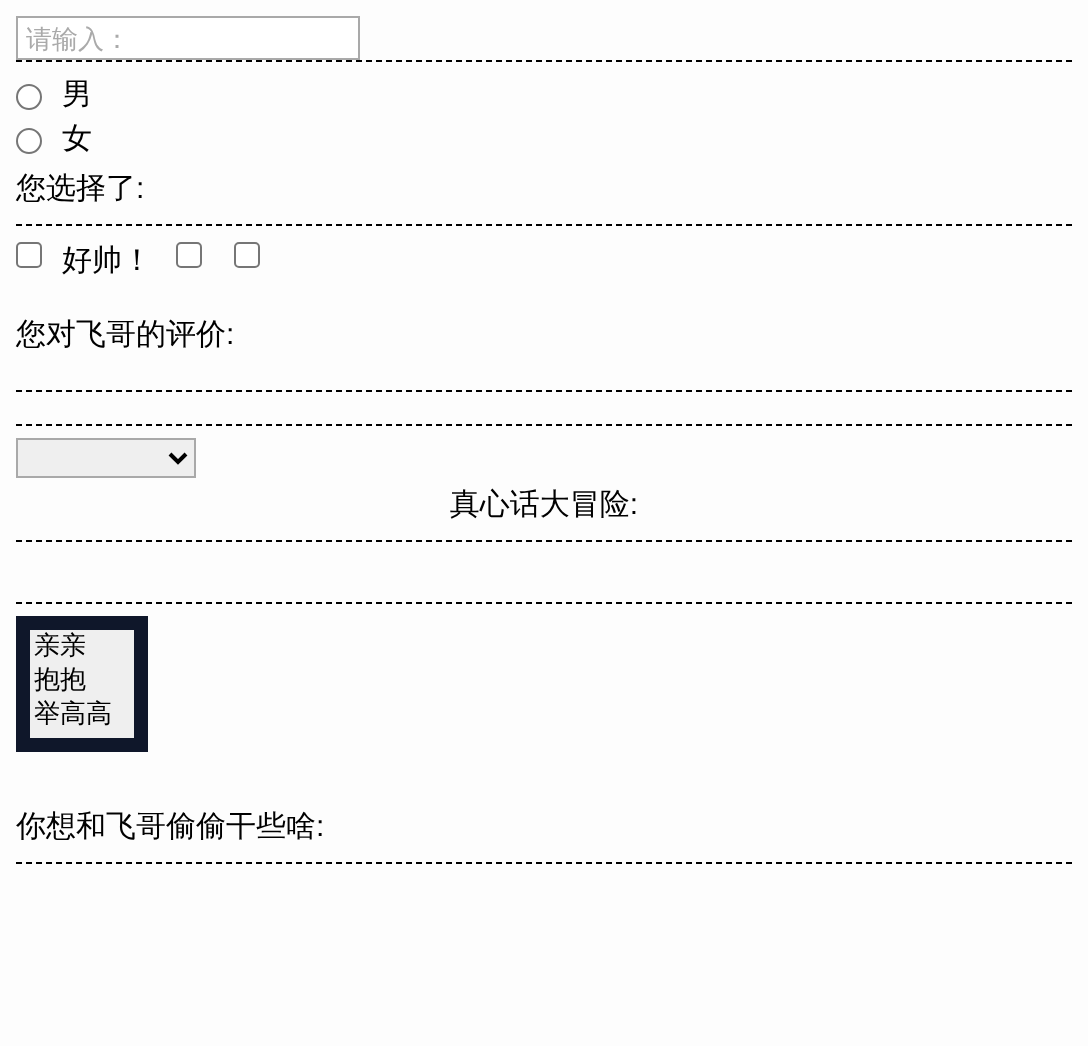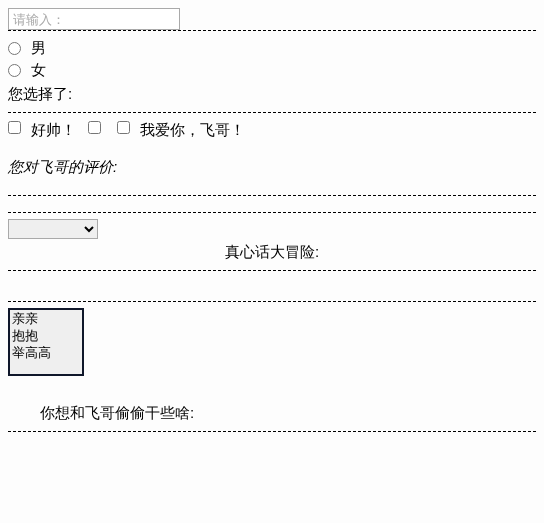--- a/index.html
+++ b/index.html
@@ -41,44 +41,45 @@
     align-items: flex-start;
     gap: 6px;
     margin: 8px 0 18px 0;
     flex-wrap: wrap;
   }
   input[type="radio"], input[type="checkbox"] {
     margin: 0 4px 0 0;
     width: 13px; height: 13px;
   }
   .result-line { margin-top: 4px; margin-bottom: 8px; }
-  .result-line2 { margin-top: 0; margin-bottom: 18px; font-style: italic; }
+  .result-line2 { margin-top: 0; margin-bottom: 18px; }
   .select-box {
     width: 90px;
     height: 20px;
     border: 1px solid #a9a9a9;
     background: #efefef;
     font-size: 13px;
     margin-top: 6px;
   }
   .listbox {
-    width: 76px;
+    width: 66px;
     height: 68px;
-    border: 2px solid #0f172a;
+    border: 7px solid #0f172a;
     background: #efefef;
     margin-top: 6px;
     overflow-y: scroll;
     font-size: 13px;
+    font-family: Liberation Mono, monospace;
   }
   .listbox-item {
     padding: 0 2px;
     line-height: 17px;
     white-space: nowrap;
   }
-  .after-list { margin-top: 28px; margin-bottom: 8px; margin-left: 32px; }
+  .after-list { margin-top: 28px; margin-bottom: 8px; }
   .dropdown-label { margin-top: 4px; margin-bottom: 8px; text-align: center; }
 </style>
 </head>
 <body>
 
 
 
 
 <input type="text" class="text-input" placeholder="请输入：" style="">
 
@@ -95,21 +96,20 @@
 </div>
 <div class="result-line">您选择了:</div>
 <hr class="sep">
 
 
 <div class="check-group">
   <input type="checkbox" style="">
   <span>好帅！</span>
   <input type="checkbox" style="margin-left: 6px;">
   <input type="checkbox" style="margin-left: 6px;">
-  <span>我爱你，飞哥！</span>
 </div>
 <div class="result-line2">您对飞哥的评价:</div>
 <hr class="sep">
 
 
 <hr class="sep" style="margin-top:16px">
 <select class="select-box">
   <option></option>
 </select>
 <div class="dropdown-label">真心话大冒险:</div>

